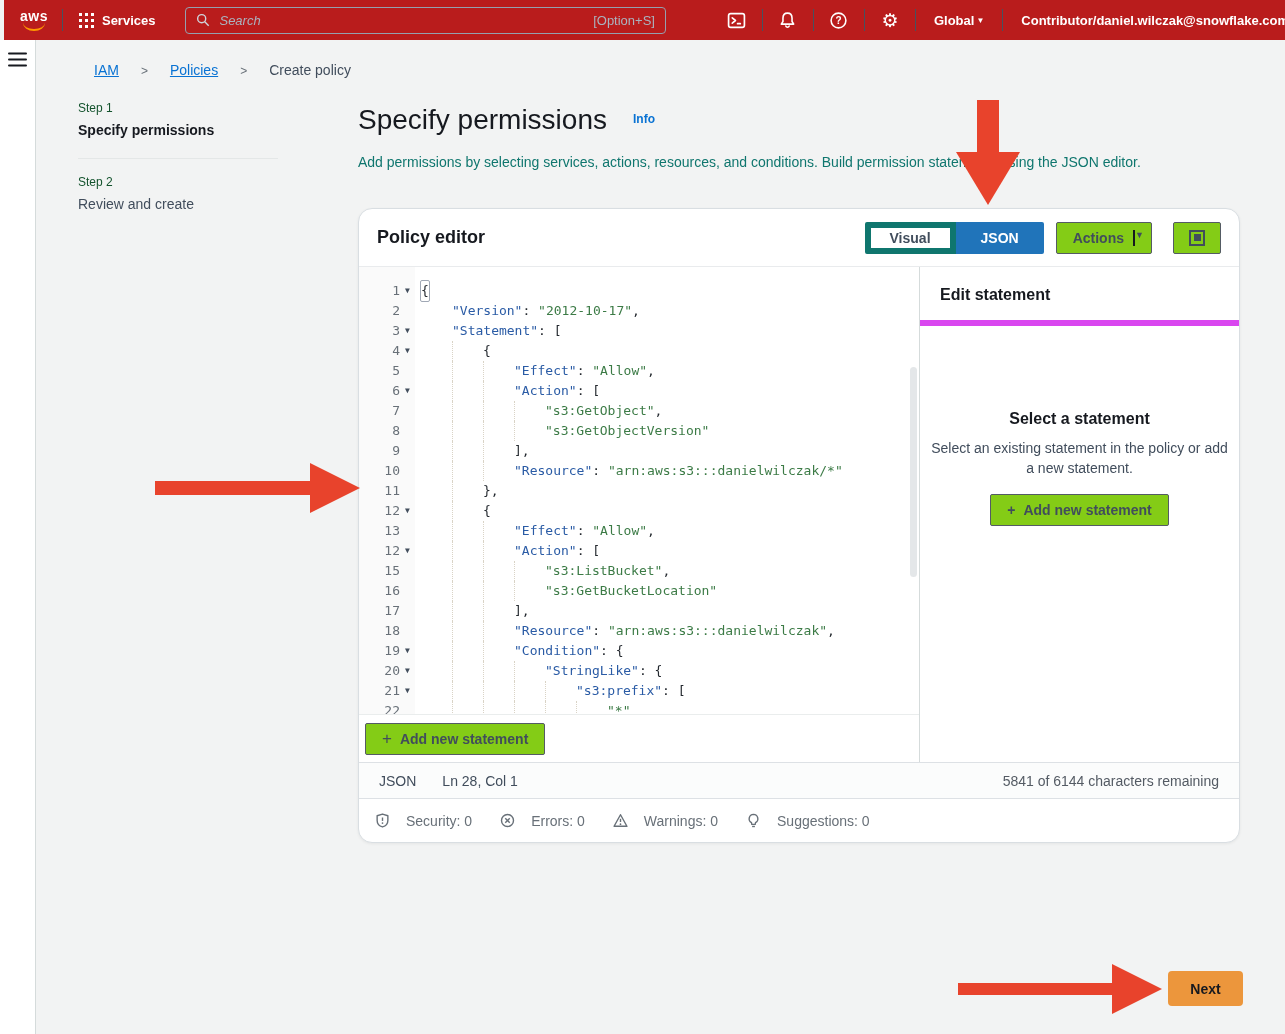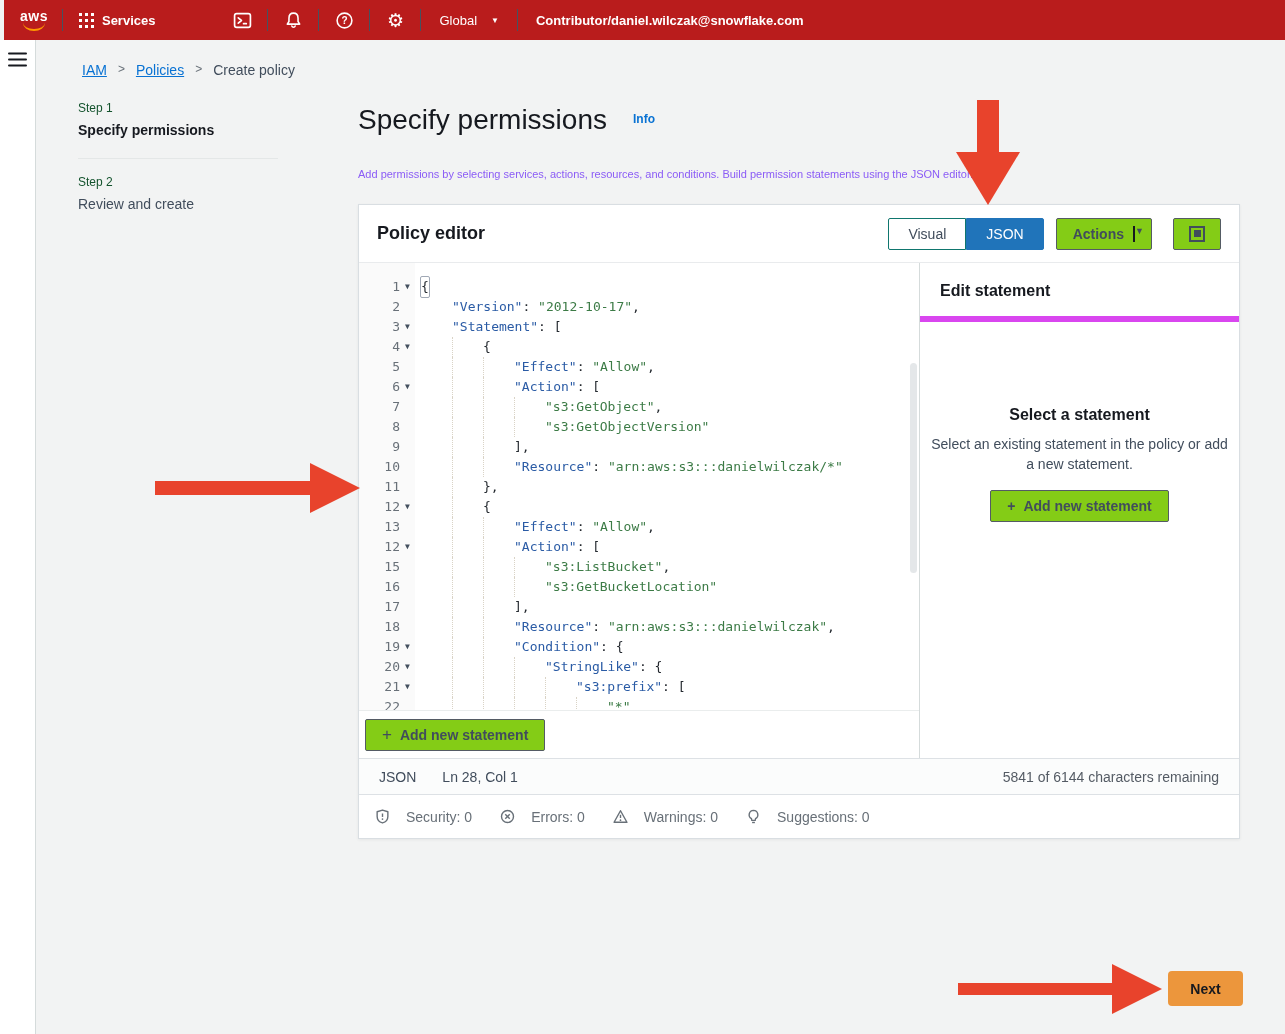--- a/index.html
+++ b/index.html
@@ -13,53 +13,53 @@
   .nav-sep{width:1px;height:22px;background:#46525f;flex:0 0 1px}
   .services{display:flex;align-items:center;gap:8px;padding:0 16px;height:40px;cursor:pointer}
   .services span{color:#fff;font-size:13px;font-weight:700}
   .searchbox{margin-left:14px;width:531px;height:27px;border:1px solid #95a0af;border-radius:4px;display:flex;align-items:center;padding:0 10px;cursor:text}
   .searchbox .ph{font-style:italic;color:#aab3bf;font-size:13px;margin-left:9px}
   .searchbox .spacer{flex:1}
   .searchbox .kbd{color:#aab3bf;font-size:13px}
   .nav-right{display:flex;align-items:center;margin-left:46px}
   .nav-btn{width:50px;height:40px;display:flex;align-items:center;justify-content:center;cursor:pointer}
   .gear-glyph{color:#fff;font-size:19px;line-height:19px}
-  .region{display:flex;align-items:center;gap:14px;padding:0 18px;color:#fff;font-size:13px;font-weight:400;cursor:pointer}
+  .region{display:flex;align-items:center;gap:2px;padding:0 18px;color:#fff;font-size:13px;font-weight:700;cursor:pointer}
   .caret-small{font-size:8px;color:#fff}
   .account{padding:0 0 0 18px;color:#fff;font-size:13px;font-weight:700;min-width:270px;cursor:pointer}
 
   
   .rail{position:absolute;left:0;top:40px;width:36px;height:994px;background:#fff;border-right:1px solid #d5dbdb;z-index:5}
   .rail .burger{margin:12px 0 0 8px;cursor:pointer}
 
   
   .page{position:absolute;left:36px;top:40px;width:1249px;height:994px;background:#f2f3f3}
-  .breadcrumb{position:absolute;left:46px;top:22px;font-size:14px;display:flex;align-items:flex-start;gap:11px}
+  .breadcrumb{position:absolute;left:58px;top:22px;font-size:14px;display:flex;align-items:flex-end;gap:22px}
   .breadcrumb a{color:#0972d3;text-decoration:underline;cursor:pointer}
   .breadcrumb .chev{color:#687078;font-size:12px}
   .breadcrumb .current{color:#414d5c}
 
   .steps{position:absolute;left:42px;top:61px;width:200px}
   .step-label{font-size:12px;color:#14532d}
   .step-title{font-size:14px;font-weight:700;color:#16191f;margin-top:7px}
   .step-title.plain{font-weight:400;color:#414d5c}
   .steps hr{border:none;border-top:1px solid #e4e7e7;margin:20px 0 16px 0}
 
   .content{position:absolute;left:322px;top:61px;width:882px}
   h1.page-title{font-size:28px;font-weight:400;color:#16191f;line-height:36px}
   .info-link{font-size:12px;font-weight:700;color:#0972d3;margin-left:26px;vertical-align:6px;cursor:pointer}
-  .page-desc{font-size:11px;color:#8b5cf6;margin-top:28px;line-height:17px}
+  .page-desc{font-size:14px;color:#0f766e;margin-top:16px;line-height:17px}
 
   
-  .card{margin-top:21px;width:882px;height:635px;background:#fff;border:1px solid #d9dee2;border-radius:0;box-shadow:0 1px 3px rgba(0,0,0,.06);display:flex;flex-direction:column;position:relative}
+  .card{margin-top:37px;width:882px;height:635px;background:#fff;border:1px solid #d9dee2;border-radius:14px;box-shadow:0 1px 3px rgba(0,0,0,.06);display:flex;flex-direction:column;position:relative}
   .pe-header{height:58px;flex:0 0 58px;display:flex;align-items:center;padding:0 18px;border-bottom:1px solid #e9ebed}
   .pe-title{font-size:18px;font-weight:700;color:#16191f}
   .pe-controls{margin-left:auto;display:flex;align-items:center}
   .seg{display:flex}
-  .seg-btn{height:32px;padding:0 19px;display:flex;align-items:center;border:1px solid #0f766e;background:#fff;color:#414d5c;font-size:14px;font-weight:400;cursor:pointer}
+  .seg-btn{height:32px;padding:0 19px;display:flex;align-items:center;border:6px solid #0f766e;background:#fff;color:#414d5c;font-size:14px;font-weight:700;cursor:pointer}
   .seg-btn.first{border-radius:2px 0 0 2px}
   .seg-btn.active{background:#2074ba;border-color:#2074ba;color:#fff;border-radius:0 2px 2px 0}
   .btn{height:32px;padding:0 16px;display:flex;align-items:center;gap:8px;border:1px solid #545b64;border-radius:2px;background:#84cc16;color:#414d5c;font-size:14px;font-weight:700;cursor:pointer}
   .actions-btn{margin-left:12px}
   .actions-btn .caret{font-size:9px;color:#414d5c}
   .iconbtn{margin-left:21px;width:48px;justify-content:center;padding:0}
   .expand-glyph{width:16px;height:16px;border:2px solid #414d5c;display:flex;align-items:center;justify-content:center}
   .expand-glyph i{display:block;width:7px;height:7px;background:#414d5c}
 
   .pe-main{flex:1;display:flex;min-height:0}
@@ -132,20 +132,29 @@
           <rect x="12" y="0" width="3" height="3"></rect>
           <rect x="0" y="6" width="3" height="3"></rect>
           <rect x="6" y="6" width="3" height="3"></rect>
           <rect x="12" y="6" width="3" height="3"></rect>
           <rect x="0" y="12" width="3" height="3"></rect>
           <rect x="6" y="12" width="3" height="3"></rect>
           <rect x="12" y="12" width="3" height="3"></rect>
         </g>
       </svg>
     <span>Services</span>
+  </div>
+  <div class="searchbox">
+    <svg width="14" height="14" viewBox="0 0 16 16">
+        <circle cx="6.5" cy="6.5" r="4.6" fill="none" stroke="#cfd5dc" stroke-width="1.6"></circle>
+        <line x1="10" y1="10" x2="14.5" y2="14.5" stroke="#cfd5dc" stroke-width="1.6"></line>
+      </svg>
+    <span class="ph">Search</span>
+    <span class="spacer"></span>
+    <span class="kbd">[Option+S]</span>
   </div>
   <div class="nav-right">
     <div class="nav-btn">
       <svg width="19" height="19" viewBox="0 0 18 18">
           <rect x="1.5" y="2.5" width="15" height="13" rx="2" fill="none" stroke="#fff" stroke-width="1.6"></rect>
           <polyline points="5,6.5 8,9 5,11.5" fill="none" stroke="#fff" stroke-width="1.6" stroke-linecap="round" stroke-linejoin="round"></polyline>
           <line x1="10" y1="12" x2="12.6" y2="12" stroke="#fff" stroke-width="1.6" stroke-linecap="round"></line>
         </svg>
     </div>
     <span class="nav-sep"></span>

